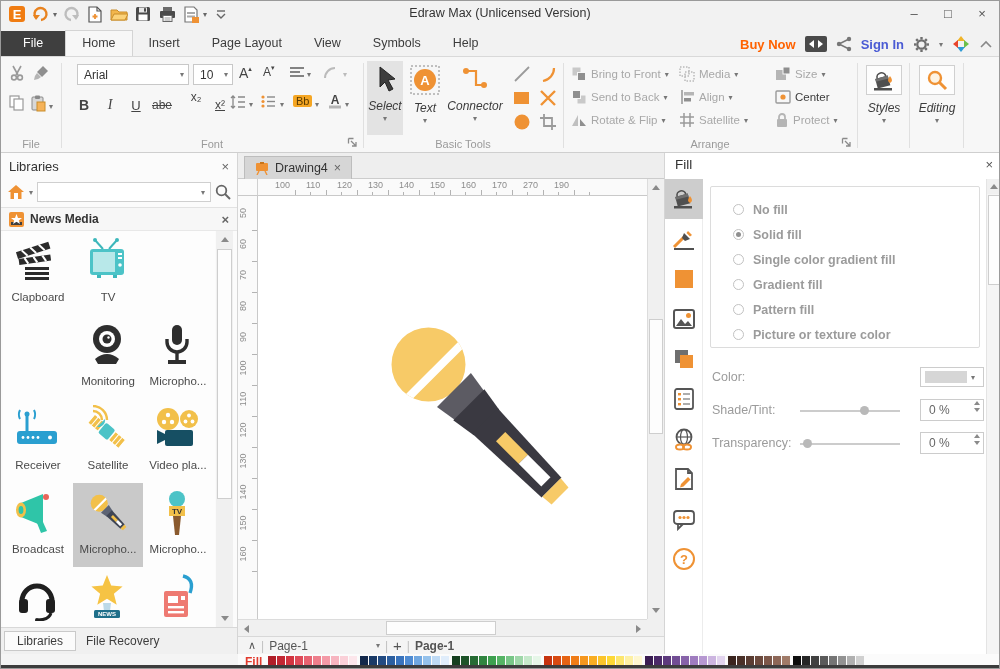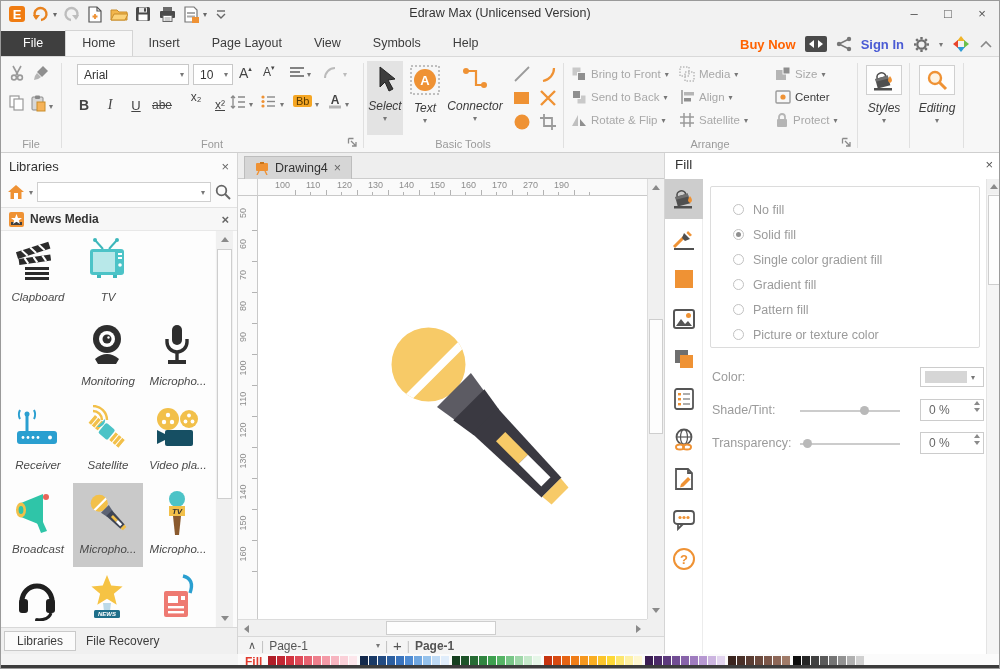--- a/index.html
+++ b/index.html
@@ -70,21 +70,21 @@
                padding:0 8px; font-size:13px; color:#333; }
   .panel-x { margin-left:auto; color:#666; font-size:13px; }
   .lp-search { position:absolute; left:0; top:26px; width:100%; height:26px; display:flex; align-items:center;
                padding:0 6px; gap:4px; }
   .search-box { flex:1; height:20px; background:#fff; border:1px solid #cfcfcf; display:flex; align-items:center; }
   .search-box .dd { margin-left:auto; padding:0 5px; }
   .lp-libheader { position:absolute; left:0; top:54px; width:100%; height:24px; background:#f7f7f7;
                   border-top:1px solid #e2e2e2; border-bottom:1px solid #e8e8e8; display:flex;
                   align-items:center; padding:0 8px; gap:6px; font-size:12px; font-weight:bold; color:#333; }
   .lp-grid { position:absolute; left:2px; top:78px; width:212px; bottom:27px; overflow:hidden; background:#fdfdfd; }
-  .lp-cell { position:absolute; width:70px; height:84px; text-align:center;font-style:italic; }
+  .lp-cell { position:absolute; width:70px; height:84px; text-align:center; }
   .lp-cell.selected { background:#c9c9c9; }
   .lp-cell .sym { margin:6px auto 0 auto; width:50px; height:50px; }
   .lp-cell .cap { font-size:11.5px; color:#4a4a4a; margin-top:4px; white-space:nowrap; }
   .lp-scroll { position:absolute; right:4px; top:78px; width:17px; bottom:27px; background:#f0f0f0; }
   .lp-footer { position:absolute; left:0; bottom:0; width:100%; height:27px; background:#f0f0f0;
                border-top:1px solid #d8d8d8; display:flex; align-items:center; font-size:12px; color:#3c3c3c; }
   .lib-tab { margin-left:3px; background:#fbfbfb; border:1px solid #c9c9c9; padding:2px 12px; }
   .recovery { margin-left:10px; }
 
   
@@ -134,21 +134,21 @@
                  border-left:1px solid #d5d5d5; }
   .rp-title { position:absolute; left:10px; top:4px; font-size:13.5px; color:#333; }
   .rp-x { position:absolute; right:8px; top:4px; color:#555; font-size:13px; }
   .rp-strip { position:absolute; left:0; top:26px; width:38px; bottom:0; border-right:1px solid #ececec; }
   .rp-ic { width:38px; height:40px; display:flex; align-items:center; justify-content:center; }
   .rp-ic.selected { background:#cdcdcd; }
   .rp-scroll { position:absolute; right:0; top:26px; width:15px; bottom:0; background:#f5f5f5;
                border-left:1px solid #e4e4e4; }
   .opt-box { position:absolute; left:45px; top:33px; width:270px; height:162px; background:#fff;
              border:1px solid #dcdcdc; border-radius:2px; padding:10px 0 0 22px; }
-  .opt-row { display:flex; align-items:center; height:25px; gap:9px; }
+  .opt-row { display:flex; align-items:center; height:25px; gap:9px;font-weight:bold; }
   .radio { width:11px; height:11px; border:1px solid #c2c2c2; border-radius:50%; background:#fff;
            display:flex; align-items:center; justify-content:center; }
   .radio .dot { width:5px; height:5px; border-radius:50%; background:#8f8f8f; }
   .opt-label { font-size:12.5px; color:#9b9b9b; }
   .prop-row { position:absolute; left:47px; width:275px; height:22px; display:flex; align-items:center; }
   .prop-label { font-size:12.5px; color:#9b9b9b; }
   .slider { position:absolute; height:2px; background:#cccccc; }
   .slider .knob { position:absolute; top:-4px; width:9px; height:9px; border-radius:50%; background:#b9b9b9; }
   .spinbox { position:absolute; width:64px; height:22px; border:1px solid #cccccc; background:#fff;
              display:flex; align-items:center; font-size:12px; color:#666; padding-left:8px; }

